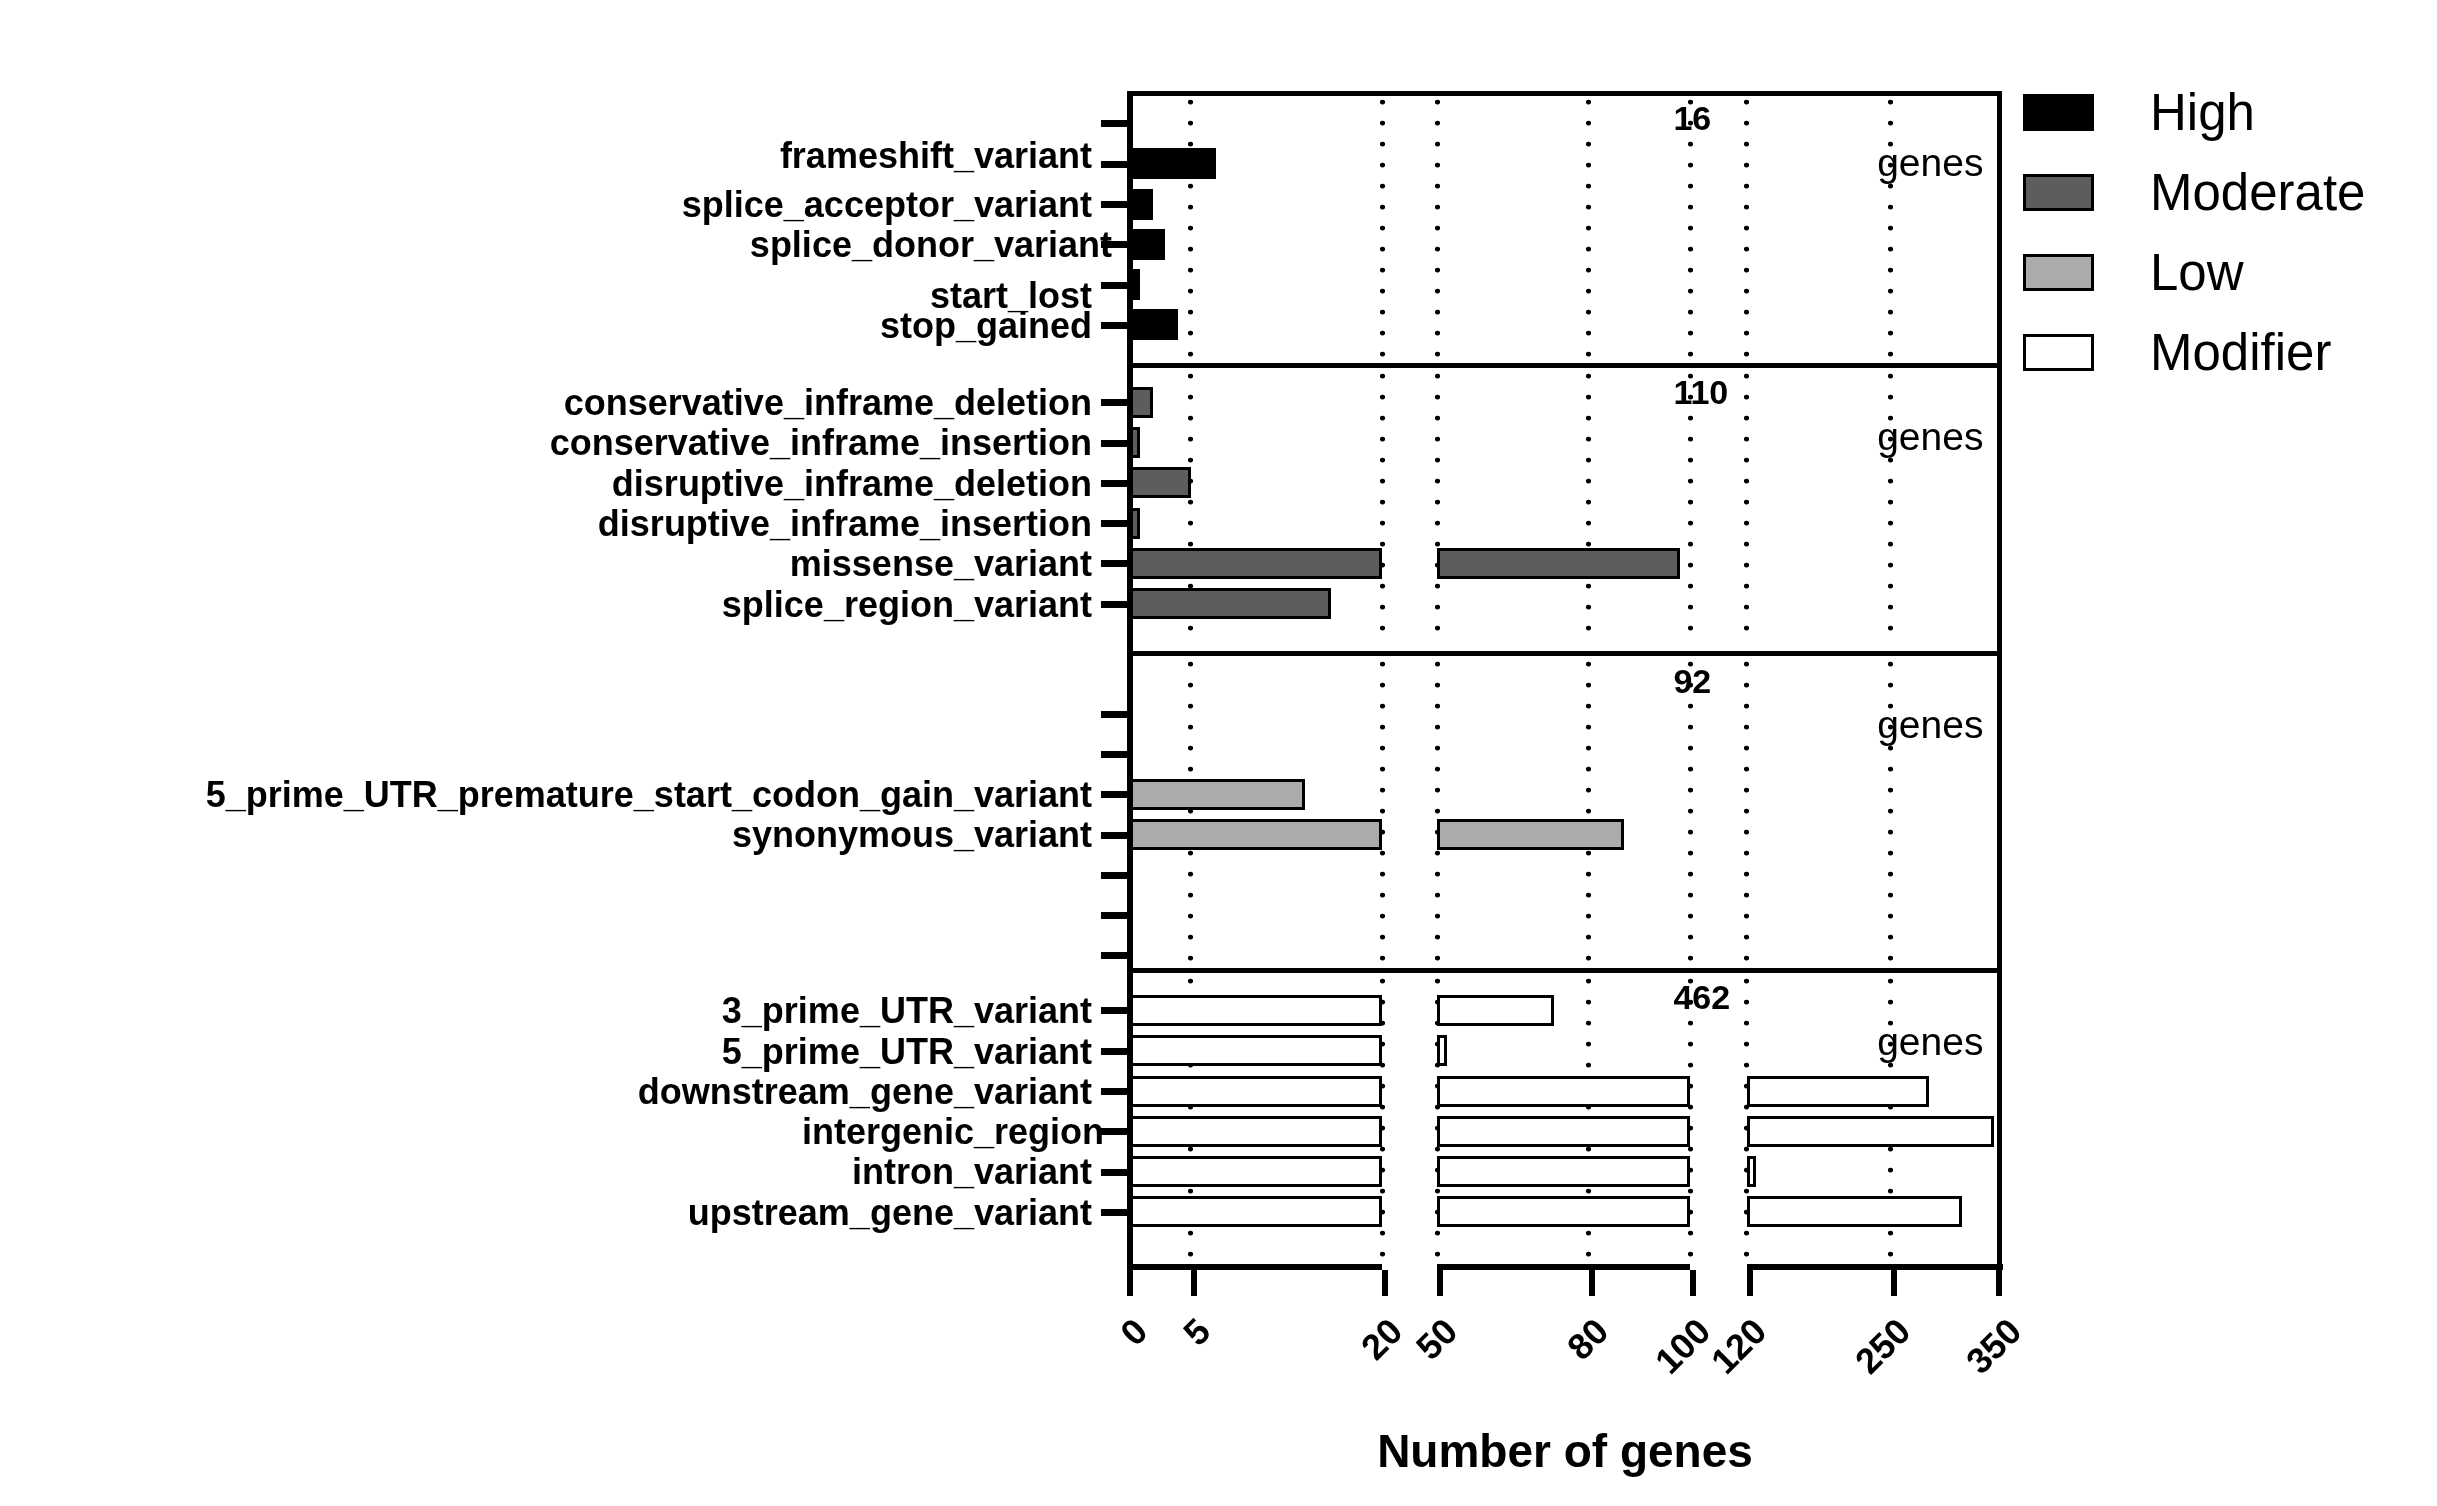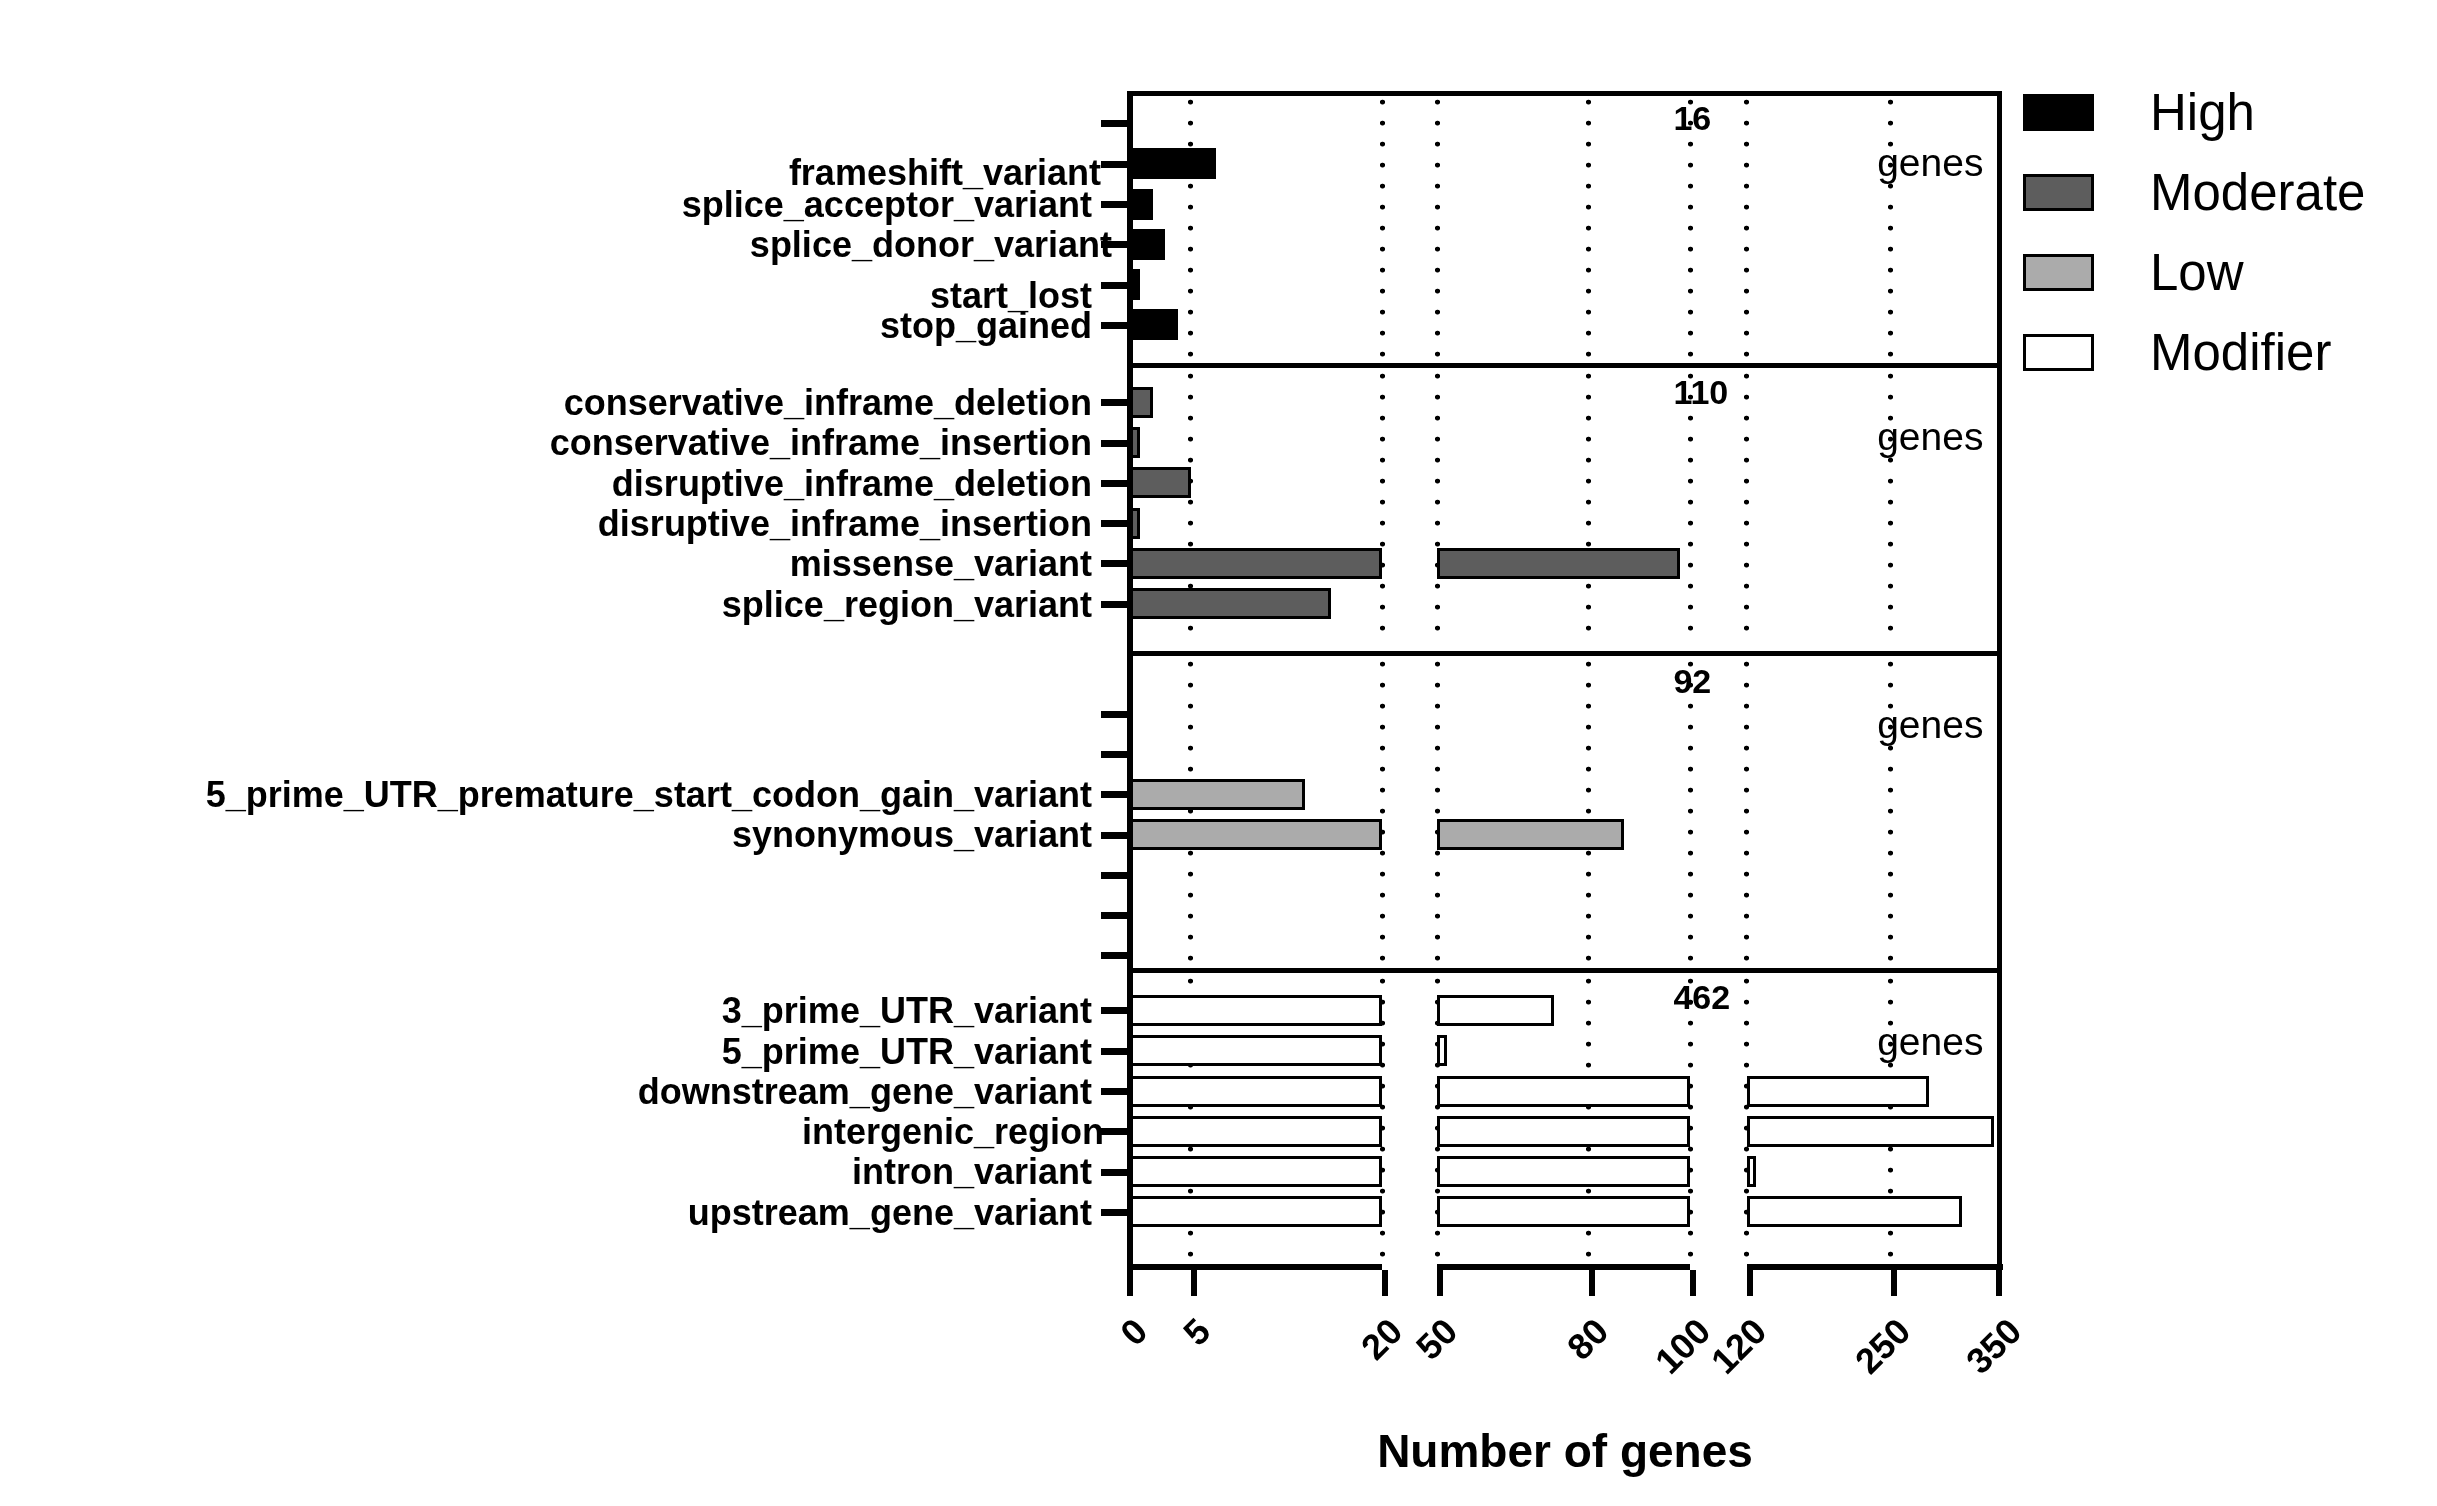--- a/index.html
+++ b/index.html
@@ -139,21 +139,21 @@
       <div class="xtick" style="left: 64px; top: 1179px;"></div>
       <div class="xtick" style="left: 255px; top: 1179px;"></div>
       <div class="xtick" style="left: 310px; top: 1179px;"></div>
       <div class="xtick" style="left: 462px; top: 1179px;"></div>
       <div class="xtick" style="left: 563px; top: 1179px;"></div>
       <div class="xtick" style="left: 620px; top: 1179px;"></div>
       <div class="xtick" style="left: 764px; top: 1179px;"></div>
       <div class="xtick" style="left: 869px; top: 1179px;"></div>
     </div>
   <div id="ylabels" class="abs" style="left:0;top:0;">
-      <div class="ylabel" style="width: 1092px; top: 151px; margin-left: 9px;">frameshift_variant</div>
+      <div class="ylabel" style="width: 1092px; top: 134px;">frameshift_variant</div>
       <div class="ylabel" style="width: 1092px; top: 183px;">splice_acceptor_variant</div>
       <div class="ylabel" style="width: 1092px; top: 223px; margin-left: 20px;">splice_donor_variant</div>
       <div class="ylabel" style="width: 1092px; top: 274px;">start_lost</div>
       <div class="ylabel" style="width: 1092px; top: 304px;">stop_gained</div>
       <div class="ylabel" style="width: 1092px; top: 381px;">conservative_inframe_deletion</div>
       <div class="ylabel" style="width: 1092px; top: 421px;">conservative_inframe_insertion</div>
       <div class="ylabel" style="width: 1092px; top: 462px;">disruptive_inframe_deletion</div>
       <div class="ylabel" style="width: 1092px; top: 502px;">disruptive_inframe_insertion</div>
       <div class="ylabel" style="width: 1092px; top: 542px;">missense_variant</div>
       <div class="ylabel" style="width: 1092px; top: 583px;">splice_region_variant</div>

